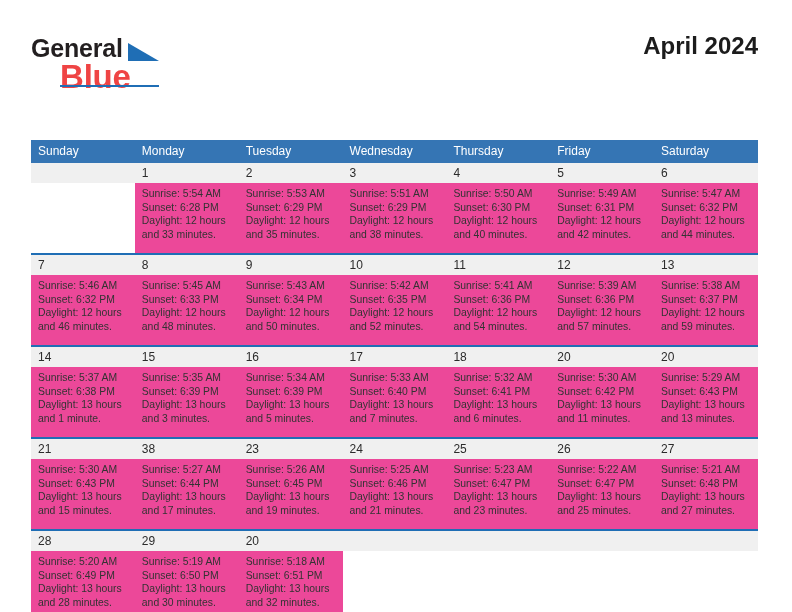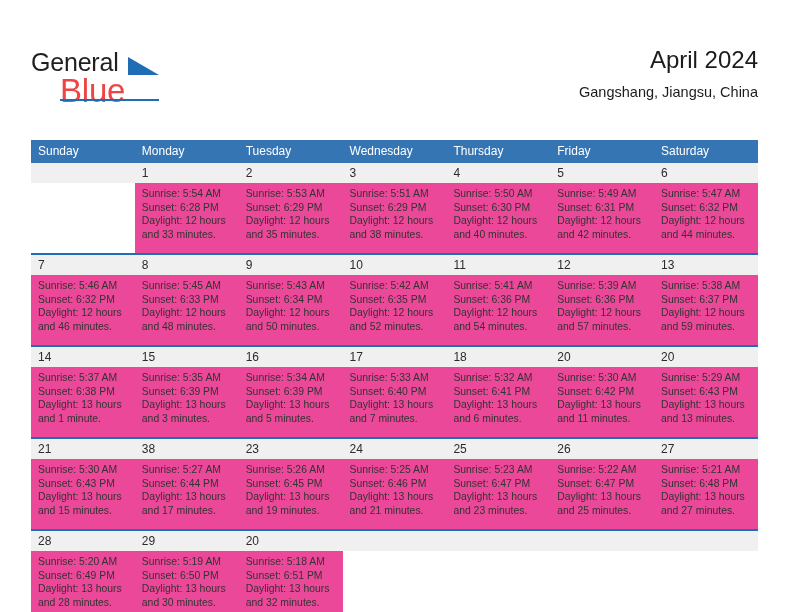--- a/index.html
+++ b/index.html
@@ -18,23 +18,24 @@
     position: relative;
     width: 792px;
     height: 612px;
     box-sizing: border-box;
   }
 
   
   .topbar {
     position: absolute;
     left: 31px;
-    top: 42px;
+    top: 28px;
     right: 34px;
     height: 66px;
+    font-weight: bold;
   }
   .brand {
     position: absolute;
     left: 0;
     top: 6px;
     width: 200px;
     height: 56px;
   }
   .brand-general {
     position: absolute;
@@ -154,21 +155,20 @@
 
     <div class="brand">
       <span class="brand-general">General</span>
       <span class="brand-flag"></span>
       <span class="brand-blue">Blue</span>
       <span class="brand-underline"></span>
     </div>
 
     <div class="titles">
       <div class="month-title">April 2024</div>
-      <div class="location">Gangshang, Jiangsu, China</div>
     </div>
 
   </div>
 
   <div class="calendar">
     <table class="cal-table">
       <thead>
         <tr id="weekday-head">
             <th>Sunday</th>
             <th>Monday</th>

